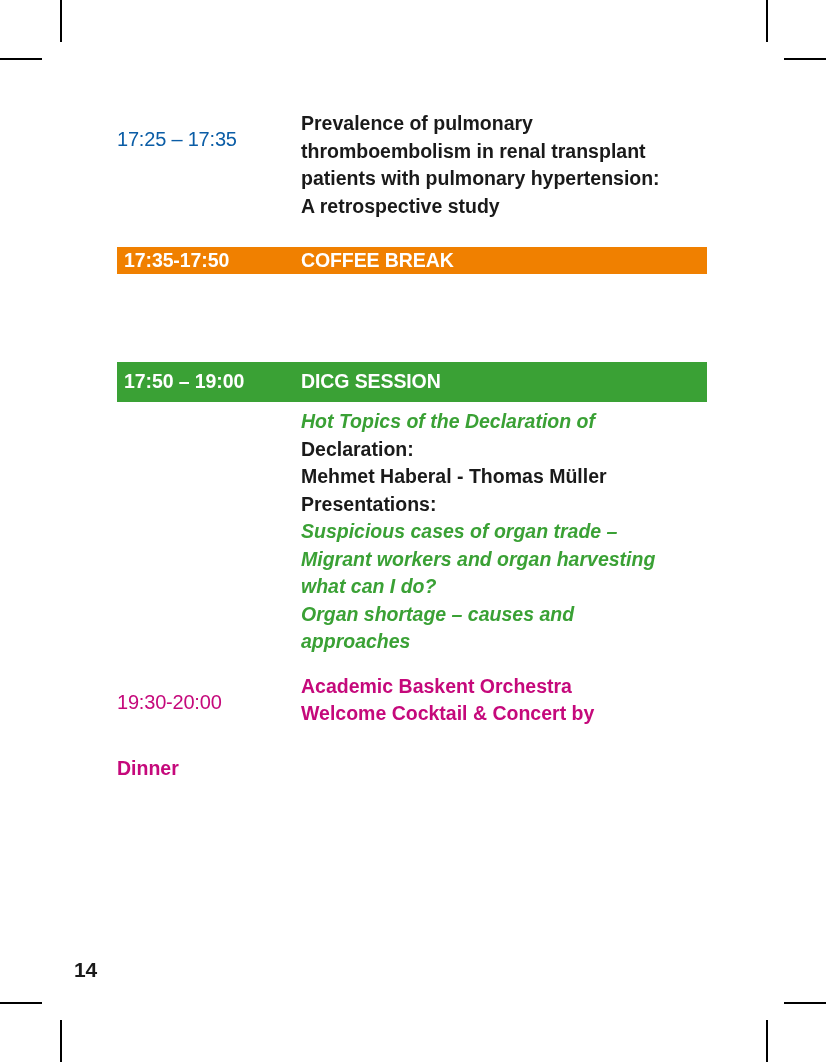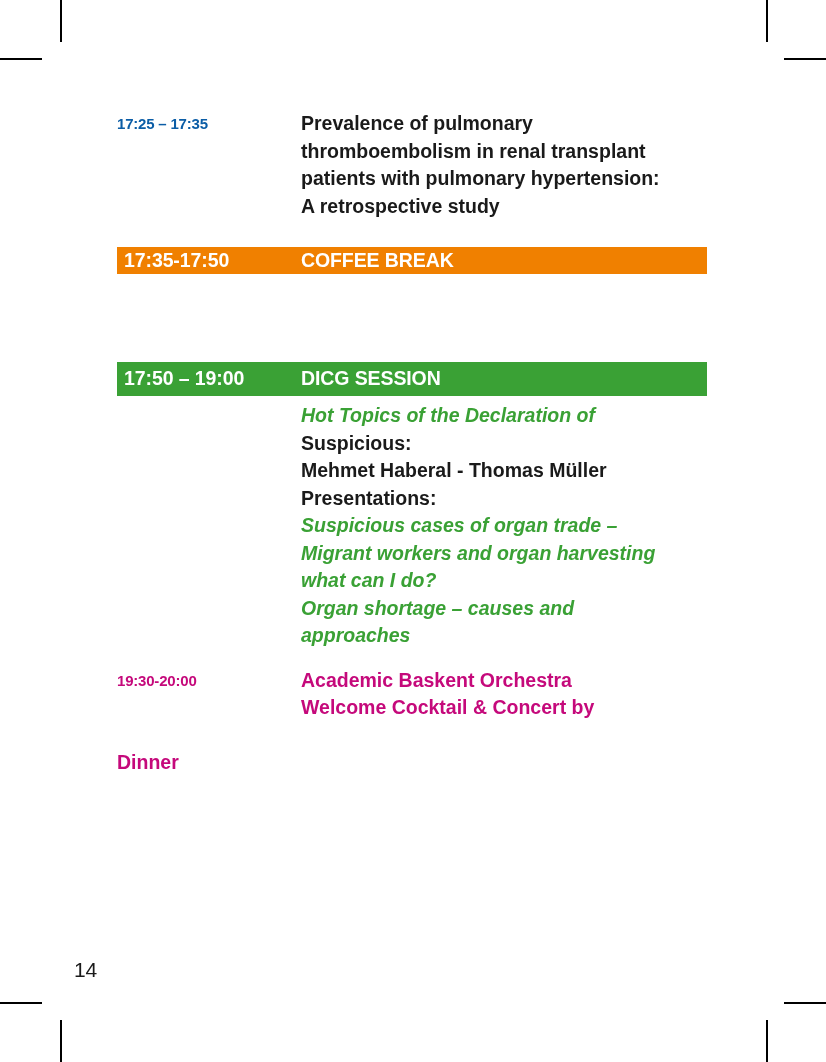--- a/index.html
+++ b/index.html
@@ -55,24 +55,25 @@
     box-sizing: border-box;
   }
   .col-body {
     flex: 1 1 auto;
     box-sizing: border-box;
   }
 
   
   .row-plain { margin-bottom: 0; }
   .row-plain .col-time {
-    font-weight: bold;
-    font-size: 15px;
+    font-weight: normal;
+    font-size: 20px;
     line-height: 27.5px;
     letter-spacing: -0.2px;
+    margin-top: 16px;
   }
   .row-plain .col-body {
     font-size: 19.5px;
     line-height: 27.5px;
   }
 
   .t-blue    { color: #0b5da6; }
   .t-black   { color: #1a1a1a; }
   .t-magenta { color: #c5097b; }
   .t-green   { color: #3aa135; }
@@ -96,39 +97,39 @@
   .banner .col-body {
     line-height: 1;
   }
   .banner-orange {
     background: #f08000;
     height: 27px;
     padding: 0 0 0 7px;
   }
   .banner-green {
     background: #3aa135;
-    height: 34px;
+    height: 40px;
     padding: 0 0 0 7px;
   }
   .banner .col-time { width: 177px; flex: 0 0 177px; }
 
   
   .sp-a { height: 27px; }   
   .sp-b { height: 88px; }   
   .sp-c { height: 6px; }    
   .sp-d { height: 17px; }   
   .sp-e { height: 27px; }   
 
   
   .page-number {
     position: absolute;
     left: 74px;
     top: 958px;
     font-size: 21px;
-    font-weight: normal;
+    font-weight: bold;
     color: #1a1a1a;
     letter-spacing: -0.3px;
   }
 </style>
 </head>
 <body>
 
 <div class="page">
 
   <div class="crop v crop-tl-v"></div>
@@ -165,21 +166,21 @@
       <div class="col-time">17:50 – 19:00</div>
       <div class="col-body">DICG SESSION</div>
     </div>
 
     <div class="sp-c"></div>
 
     <div class="row row-plain">
       <div class="col-time"></div>
       <div class="col-body">
         <div class="bold italic t-green">Hot Topics of the Declaration of</div>
-        <div class="bold t-black">Suspicious:</div>
+        <div class="bold t-black">Declaration:</div>
         <div class="bold t-black">Mehmet Haberal - Thomas Müller</div>
         <div class="bold t-black">Presentations:</div>
         <div class="bold italic t-green">Suspicious cases of organ trade –</div>
         <div class="bold italic t-green">Migrant workers and organ harvesting</div>
         <div class="bold italic t-green">what can I do?</div>
         <div class="bold italic t-green">Organ shortage – causes and</div>
         <div class="bold italic t-green">approaches</div>
       </div>
     </div>
 

